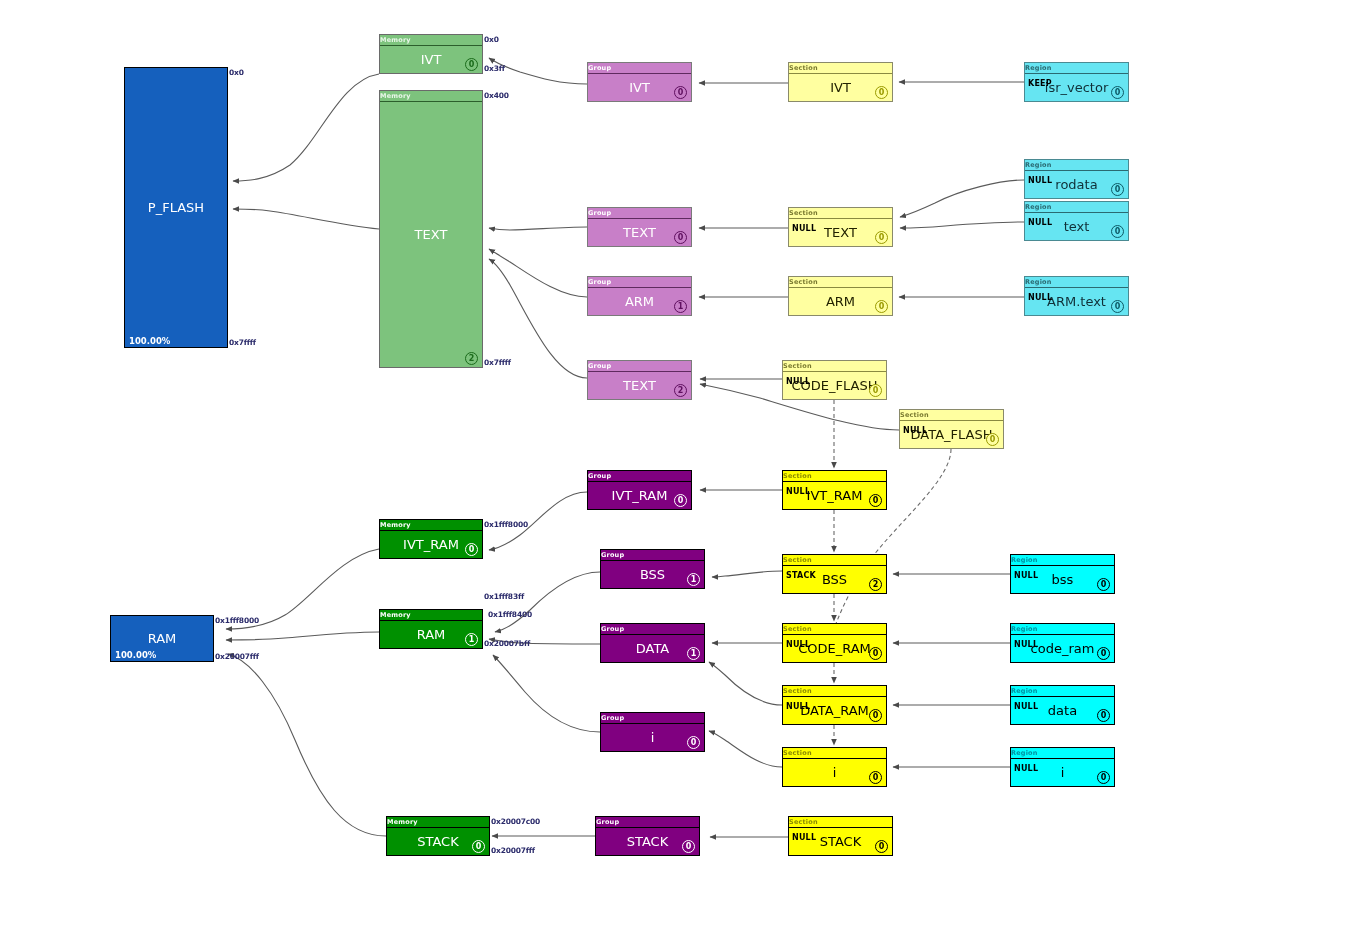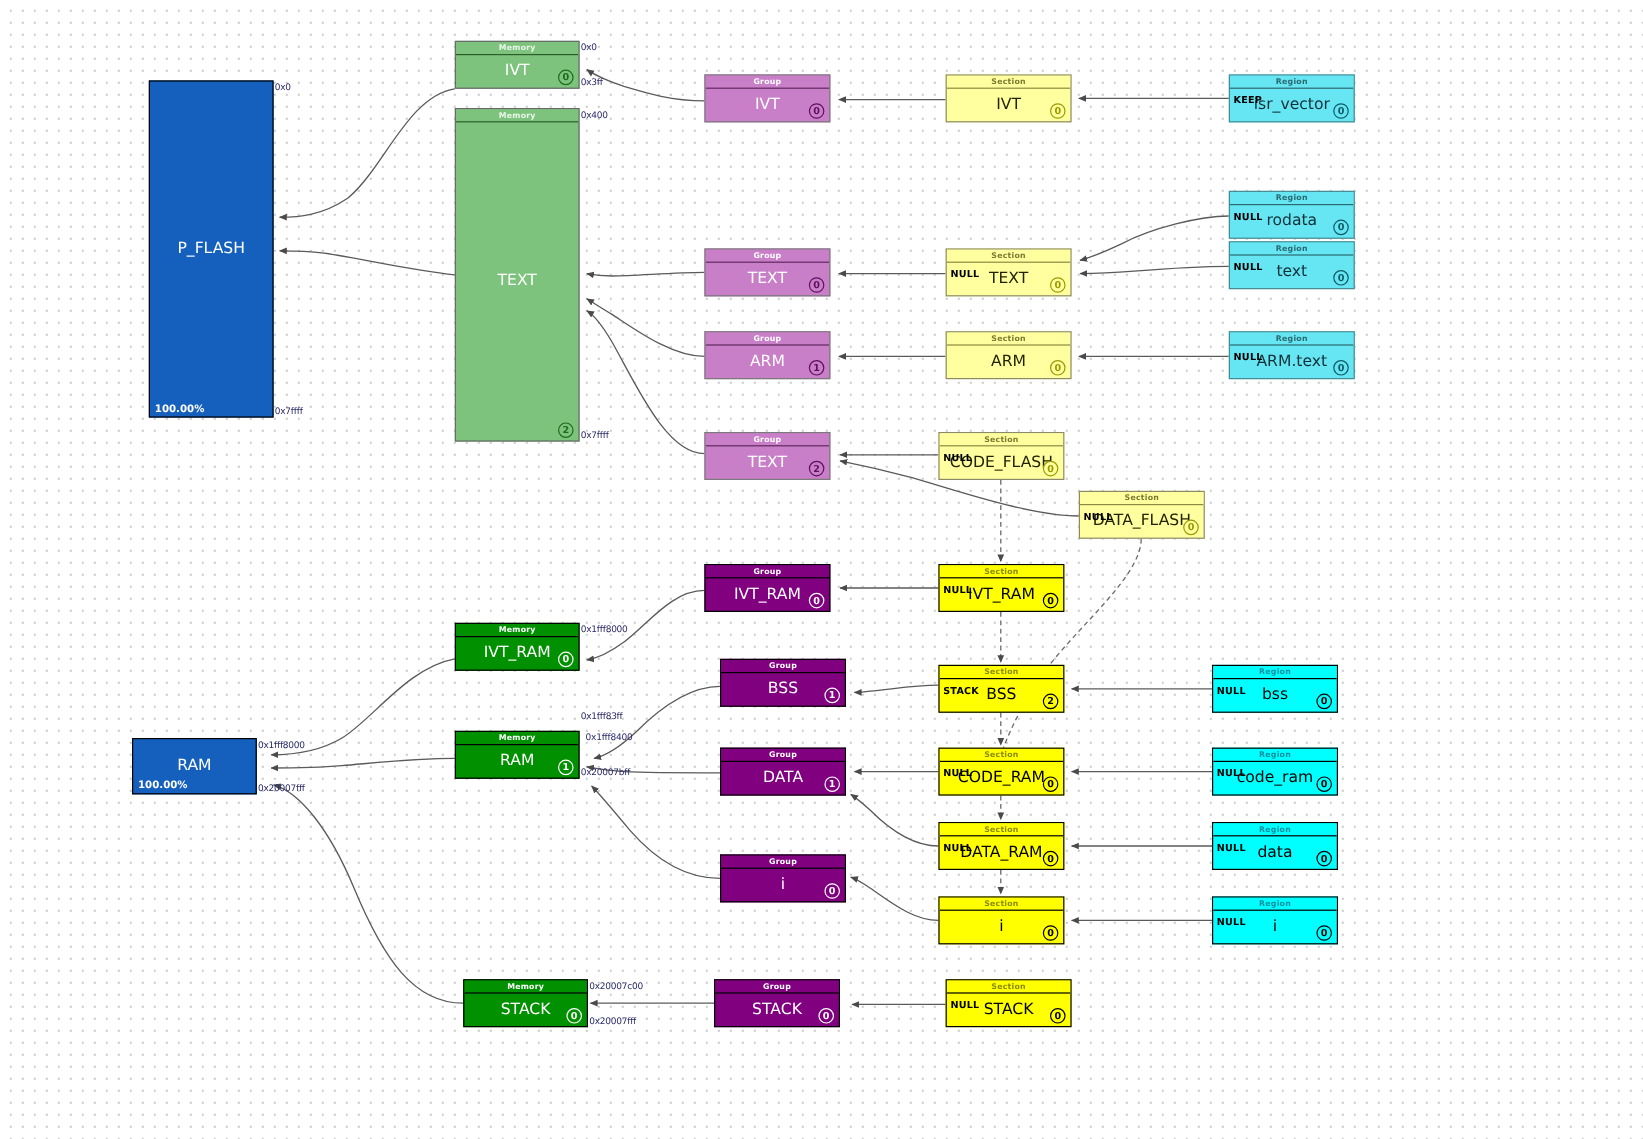--- a/index.html
+++ b/index.html
@@ -25,21 +25,21 @@
   .node{
     position:absolute;
     box-sizing:border-box;
     border:1.5px solid #777;
     overflow:hidden;
   }
   .node .hdr{
     height:11px;
     font-size:6.5px;
     line-height:11px;
-    text-align:center;
+    text-align:left;
     color:#ffffff;
     font-weight:bold;
     letter-spacing:.2px;
     border-bottom:1.5px solid #555;
     box-sizing:border-box;
     white-space:nowrap;
   }
   .node .body{
     position:relative;
     height:calc(100% - 11px);
@@ -120,21 +120,21 @@
   .rgn .title{color:#000000;}
   .rgn .badge{color:#000000;background:#00ffff;}
   .rgn-pale{background:#66e5f2;border-color:#4a8a92;}
   .rgn-pale .hdr{background:#66e5f2;border-bottom-color:#2a6a72;color:#2a6a72;}
   .rgn-pale .title{color:#103038;}
   .rgn-pale .badge{color:#0d5a66;background:#66e5f2;}
   .addr{
     position:absolute;
     font-size:7.5px;
     color:#2a2a6a;
-    font-weight:normal;
+    font-weight:bold;
     white-space:nowrap;
     letter-spacing:-.2px;
   }
 </style>
 </head>
 <body>
 
 <div id="canvas">
 
   <svg id="edges" viewBox="0 0 1369 949" xmlns="http://www.w3.org/2000/svg">

